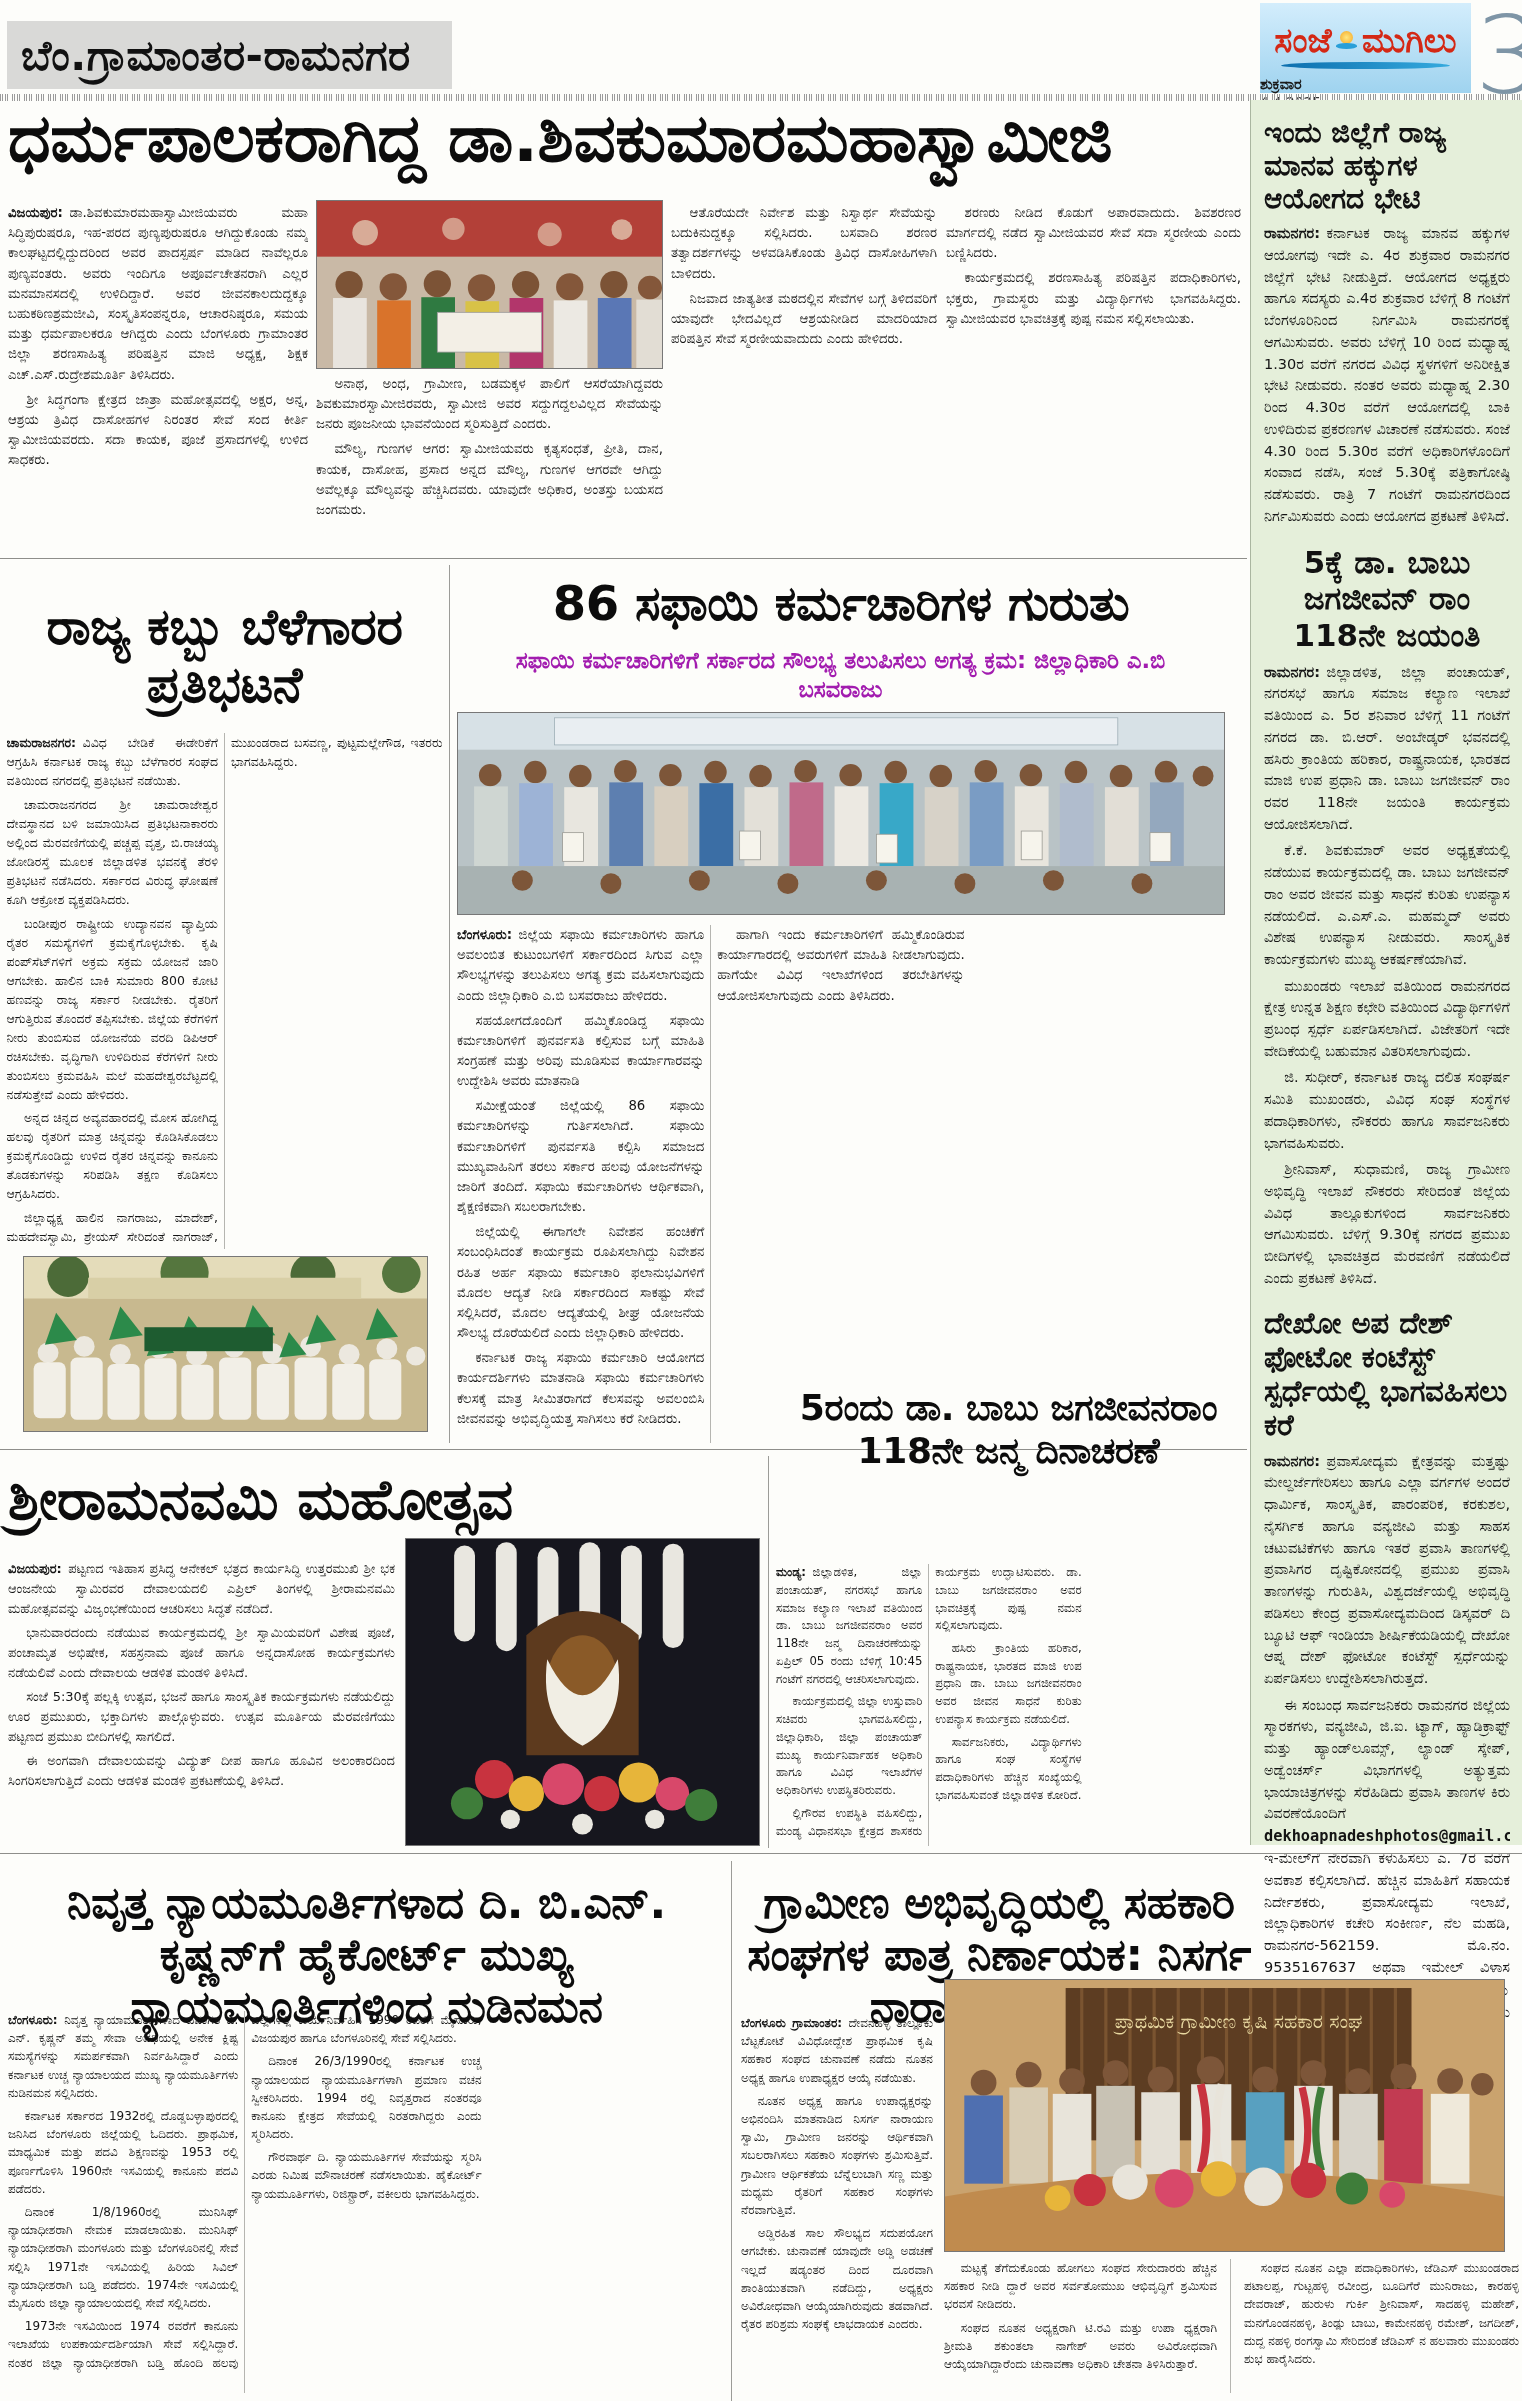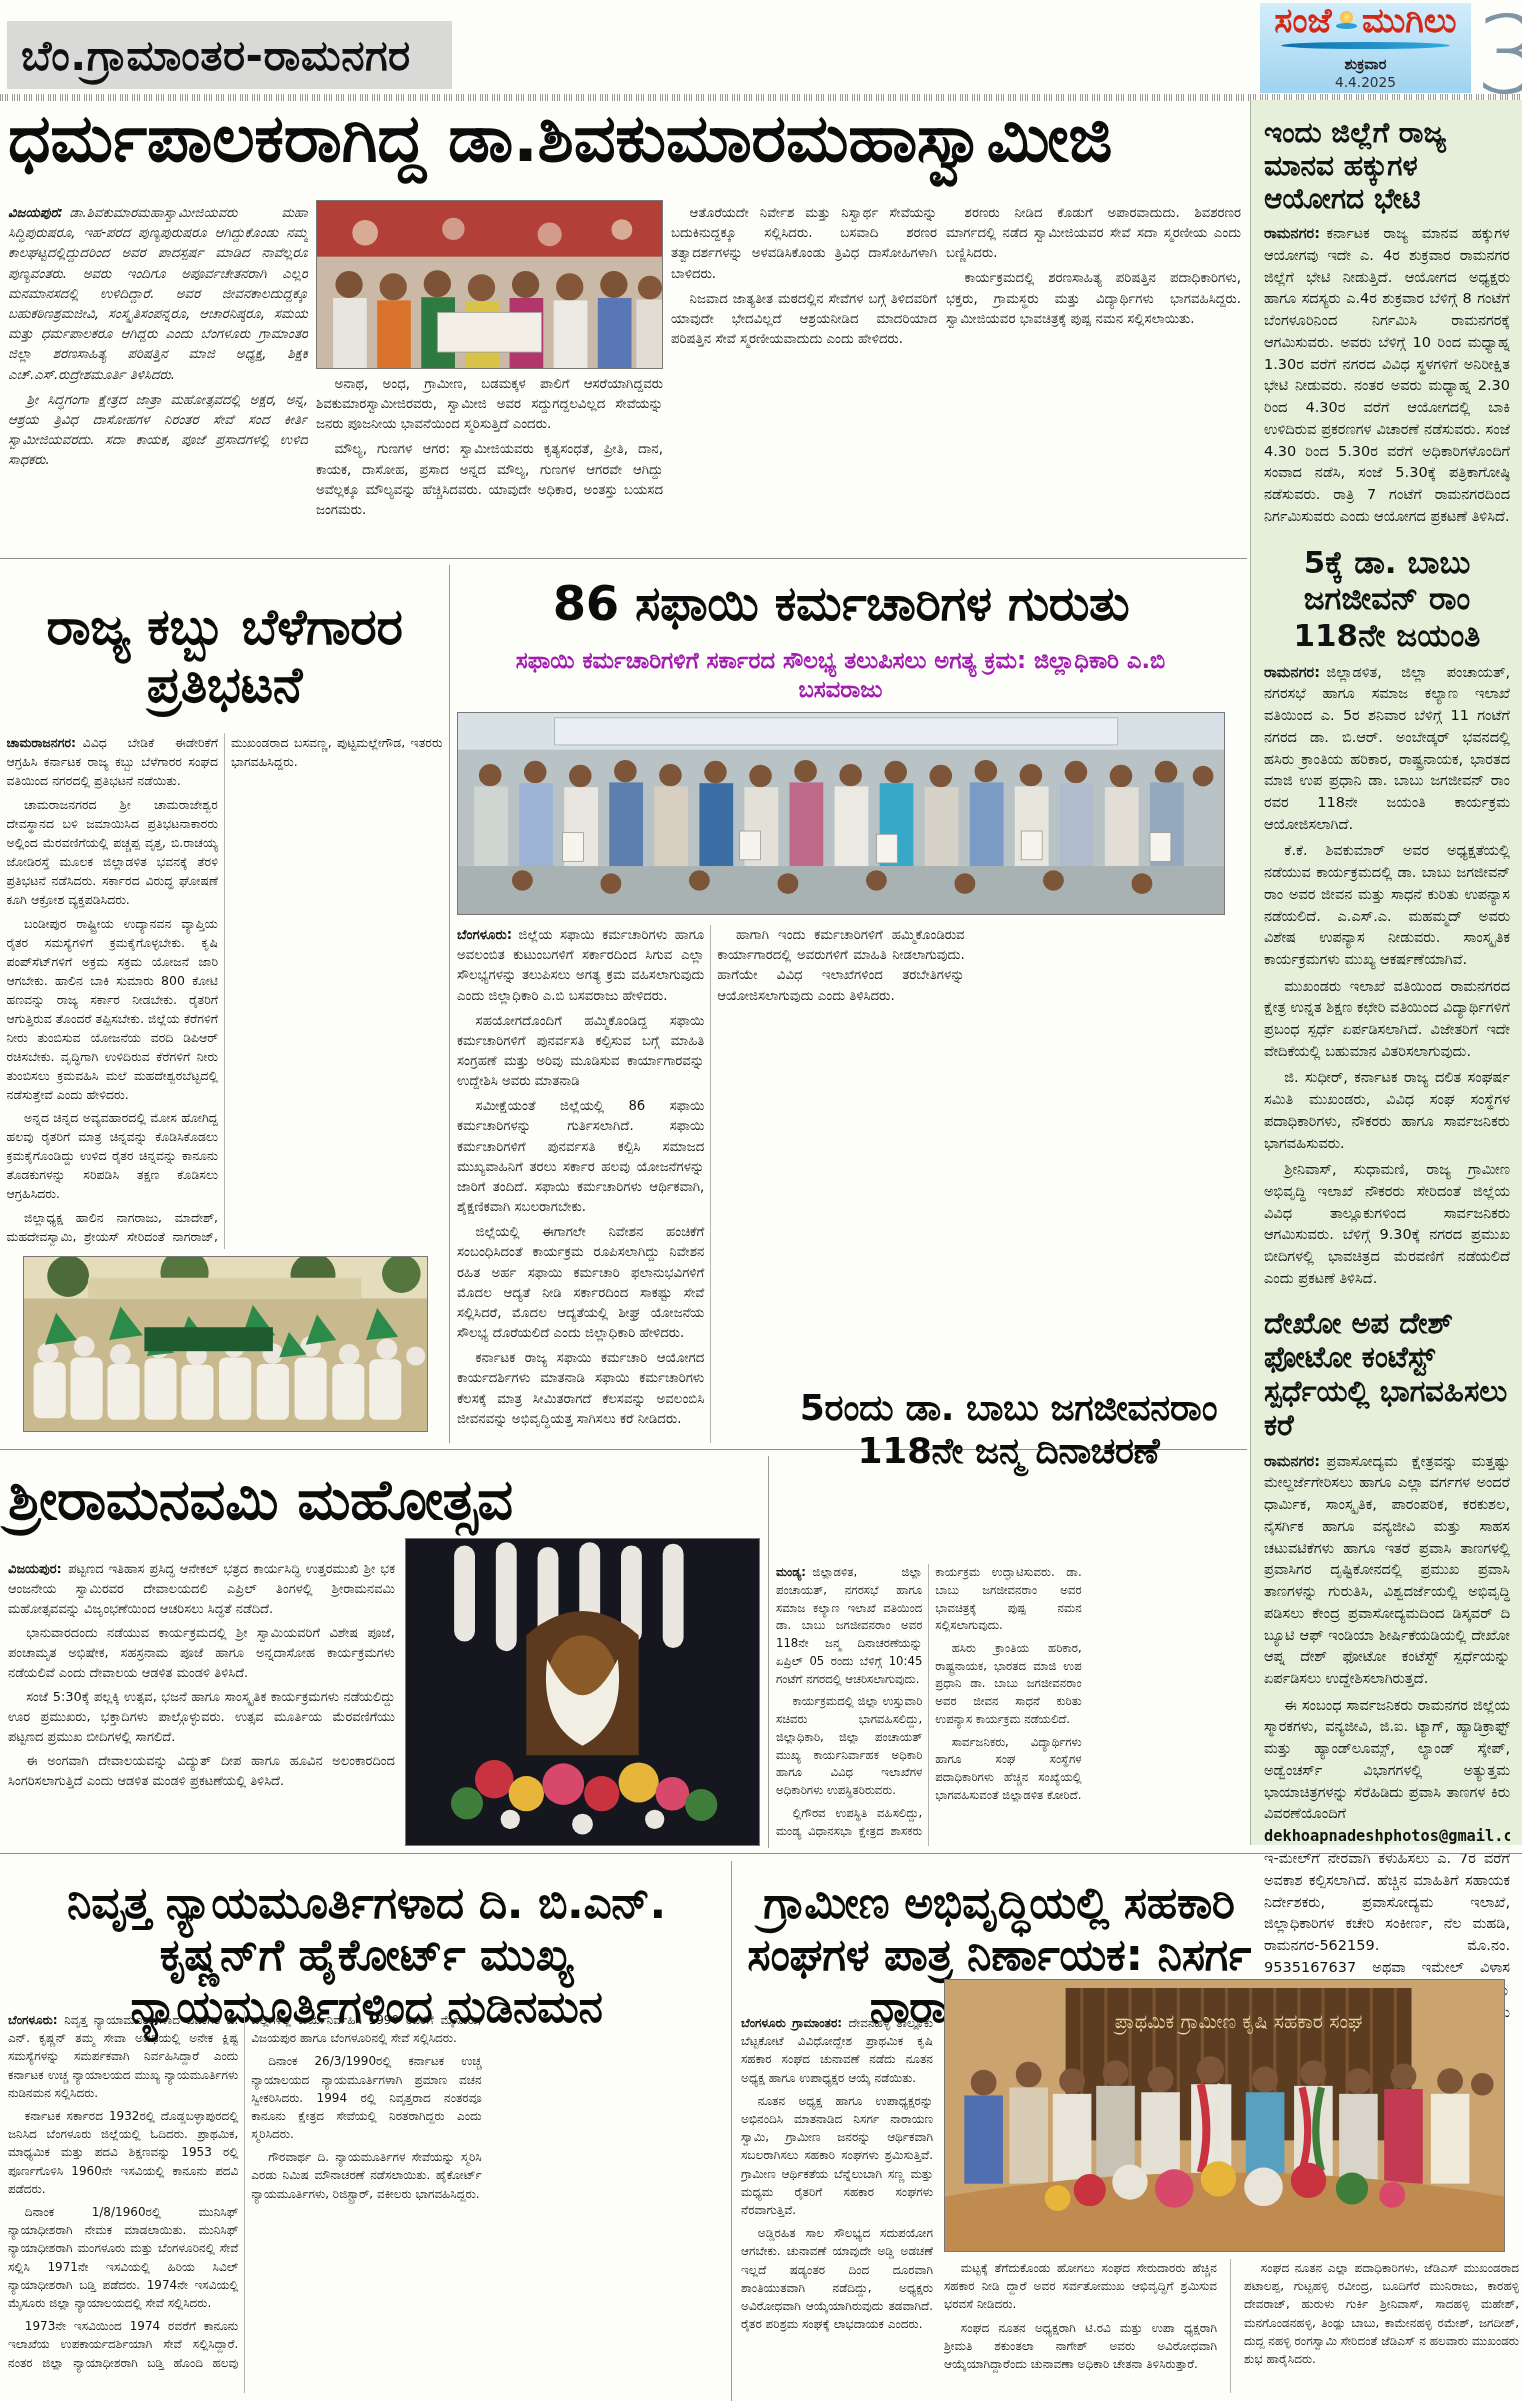--- a/index.html
+++ b/index.html
@@ -2,21 +2,21 @@
 <html style="font-size:13px"><head>
 <meta charset="utf-8">
 <style>
   html,body{margin:0;padding:0;background:#e8e8e4;}
   #page{position:relative;width:1523px;height:2401px;background:#fdfdfa;
         font-family:"DejaVu Sans","Liberation Sans",sans-serif;color:#121212;overflow:hidden;}
   .abs{position:absolute;}
   
   .section-label{background:#d9d9d7;display:flex;align-items:center;padding:0 14.5px;
                  font-size:42px;font-weight:800;letter-spacing:0.4px;color:#111;}
-  .masthead{background:linear-gradient(#d3edfc,#9fd3ef);text-align:center;padding-top:0;box-sizing:border-box;}
+  .masthead{background:linear-gradient(#d3edfc,#9fd3ef);text-align:left;padding-top:20px;box-sizing:border-box;}
   .masthead-title{font-size:34px;font-weight:800;color:#d42815;display:flex;align-items:center;justify-content:center;gap:3.2px;line-height:1;}
   .sun{width:24px;height:24px;position:relative;display:inline-block;}
   .sun .disc{position:absolute;left:5.6px;top:3.2px;width:13px;height:13px;border-radius:50%;
              background:radial-gradient(#ffe680,#f5a623);} 
   .sun .wave{position:absolute;left:1.6px;top:15.3px;width:21px;height:5.6px;border-radius:50%;background:#2a9fd8;}
   .swoosh{height:7.3px;margin:4.8px 21px 6.5px 21px;border-radius:50%;background:linear-gradient(90deg,#0d6fae,#35aade);}
   .masthead-day{font-size:14.5px;font-weight:700;color:#1a1a1a;}
   .masthead-date{font-size:13.7px;color:#333;margin-top:1.6px;}
   .page-number{font-size:107px;font-weight:300;color:#7e95a6;line-height:1;}
   .header-rule{height:6.5px;background:repeating-linear-gradient(90deg,#9a9a9a 0 0.8px,transparent 0.8px 2.4px);}
@@ -97,21 +97,21 @@
            <span class="email">dekhoapnadeshphotos@gmail.com</span>
            <span>ಇ-ಮೇಲ್‌ಗೆ ನೇರವಾಗಿ ಕಳುಹಿಸಲು ಎ. 7ರ ವರೆಗೆ ಅವಕಾಶ ಕಲ್ಪಿಸಲಾಗಿದೆ. ಹೆಚ್ಚಿನ ಮಾಹಿತಿಗೆ ಸಹಾಯಕ ನಿರ್ದೇಶಕರು, ಪ್ರವಾಸೋದ್ಯಮ ಇಲಾಖೆ, ಜಿಲ್ಲಾಧಿಕಾರಿಗಳ ಕಚೇರಿ ಸಂಕೀರ್ಣ, ನೆಲ ಮಹಡಿ, ರಾಮನಗರ-562159. ಮೊ.ನಂ. 9535167637 ಅಥವಾ ಇಮೇಲ್ ವಿಳಾಸ</span>
            <span class="email">adtormg@gmail.com</span>
            <span>ಅನ್ನು ಸಂಪರ್ಕಿಸುವಂತೆ ಪ್ರವಾಸೋದ್ಯಮ ಇಲಾಖೆಯ ಸಹಾಯಕ ನಿರ್ದೇಶಕರು ಪ್ರಕಟಣೆಯಲ್ಲಿ ತಿಳಿಸಿದ್ದಾರೆ.</span></p>
       </div>
     </div>
   </div>
 
   <div class="abs hl" style="left:8px;top:103px;width:1233px;font-size:66px;">ಧರ್ಮಪಾಲಕರಾಗಿದ್ದ ಡಾ.ಶಿವಕುಮಾರಮಹಾಸ್ವಾಮೀಜಿ</div>
 
-  <div class="abs body" style="left:8px;top:203px;width:300px;height:345px;font-style:italic;">
+  <div class="abs body" style="left:8px;top:203px;width:300px;height:345px;">
     <p class="first"><b class="dateline">ವಿಜಯಪುರ:</b><span>ಡಾ.ಶಿವಕುಮಾರಮಹಾಸ್ವಾಮೀಜಿಯವರು ಮಹಾ ಸಿದ್ಧಿಪುರುಷರೂ, ಇಹ-ಪರದ ಪುಣ್ಯಪುರುಷರೂ ಆಗಿದ್ದುಕೊಂಡು ನಮ್ಮ ಕಾಲಘಟ್ಟದಲ್ಲಿದ್ದುದರಿಂದ ಅವರ ಪಾದಸ್ಪರ್ಷ ಮಾಡಿದ ನಾವೆಲ್ಲರೂ ಪುಣ್ಯವಂತರು. ಅವರು ಇಂದಿಗೂ ಅಪೂರ್ವಚೇತನರಾಗಿ ಎಲ್ಲರ ಮನಮಾನಸದಲ್ಲಿ ಉಳಿದಿದ್ದಾರೆ. ಅವರ ಜೀವನಕಾಲದುದ್ದಕ್ಕೂ ಬಹುಕಠಿಣಶ್ರಮಜೀವಿ, ಸಂಸ್ಕೃತಿಸಂಪನ್ನರೂ, ಆಚಾರನಿಷ್ಠರೂ, ಸಮಯ ಮತ್ತು ಧರ್ಮಪಾಲಕರೂ ಆಗಿದ್ದರು ಎಂದು ಬೆಂಗಳೂರು ಗ್ರಾಮಾಂತರ ಜಿಲ್ಲಾ ಶರಣಸಾಹಿತ್ಯ ಪರಿಷತ್ತಿನ ಮಾಜಿ ಅಧ್ಯಕ್ಷ, ಶಿಕ್ಷಕ ಎಚ್.ಎಸ್.ರುದ್ರೇಶಮೂರ್ತಿ ತಿಳಿಸಿದರು.</span></p>
     <div>
         <p>ಶ್ರೀ ಸಿದ್ಧಗಂಗಾ ಕ್ಷೇತ್ರದ ಜಾತ್ರಾ ಮಹೋತ್ಸವದಲ್ಲಿ ಅಕ್ಷರ, ಅನ್ನ, ಆಶ್ರಯ ತ್ರಿವಿಧ ದಾಸೋಹಗಳ ನಿರಂತರ ಸೇವೆ ಸಂದ ಕೀರ್ತಿ ಸ್ವಾಮೀಜಿಯವರದು. ಸದಾ ಕಾಯಕ, ಪೂಜೆ ಪ್ರಸಾದಗಳಲ್ಲಿ ಉಳಿದ ಸಾಧಕರು.</p>
       </div>
   </div>
 
   <div class="abs photo" style="left:316px;top:200px;width:347px;height:169px;">
     <svg viewBox="0 0 430 210" preserveAspectRatio="none">
       <rect width="430" height="210" fill="#c9b9a6"></rect>
       <rect width="430" height="70" fill="#b34038"></rect>

